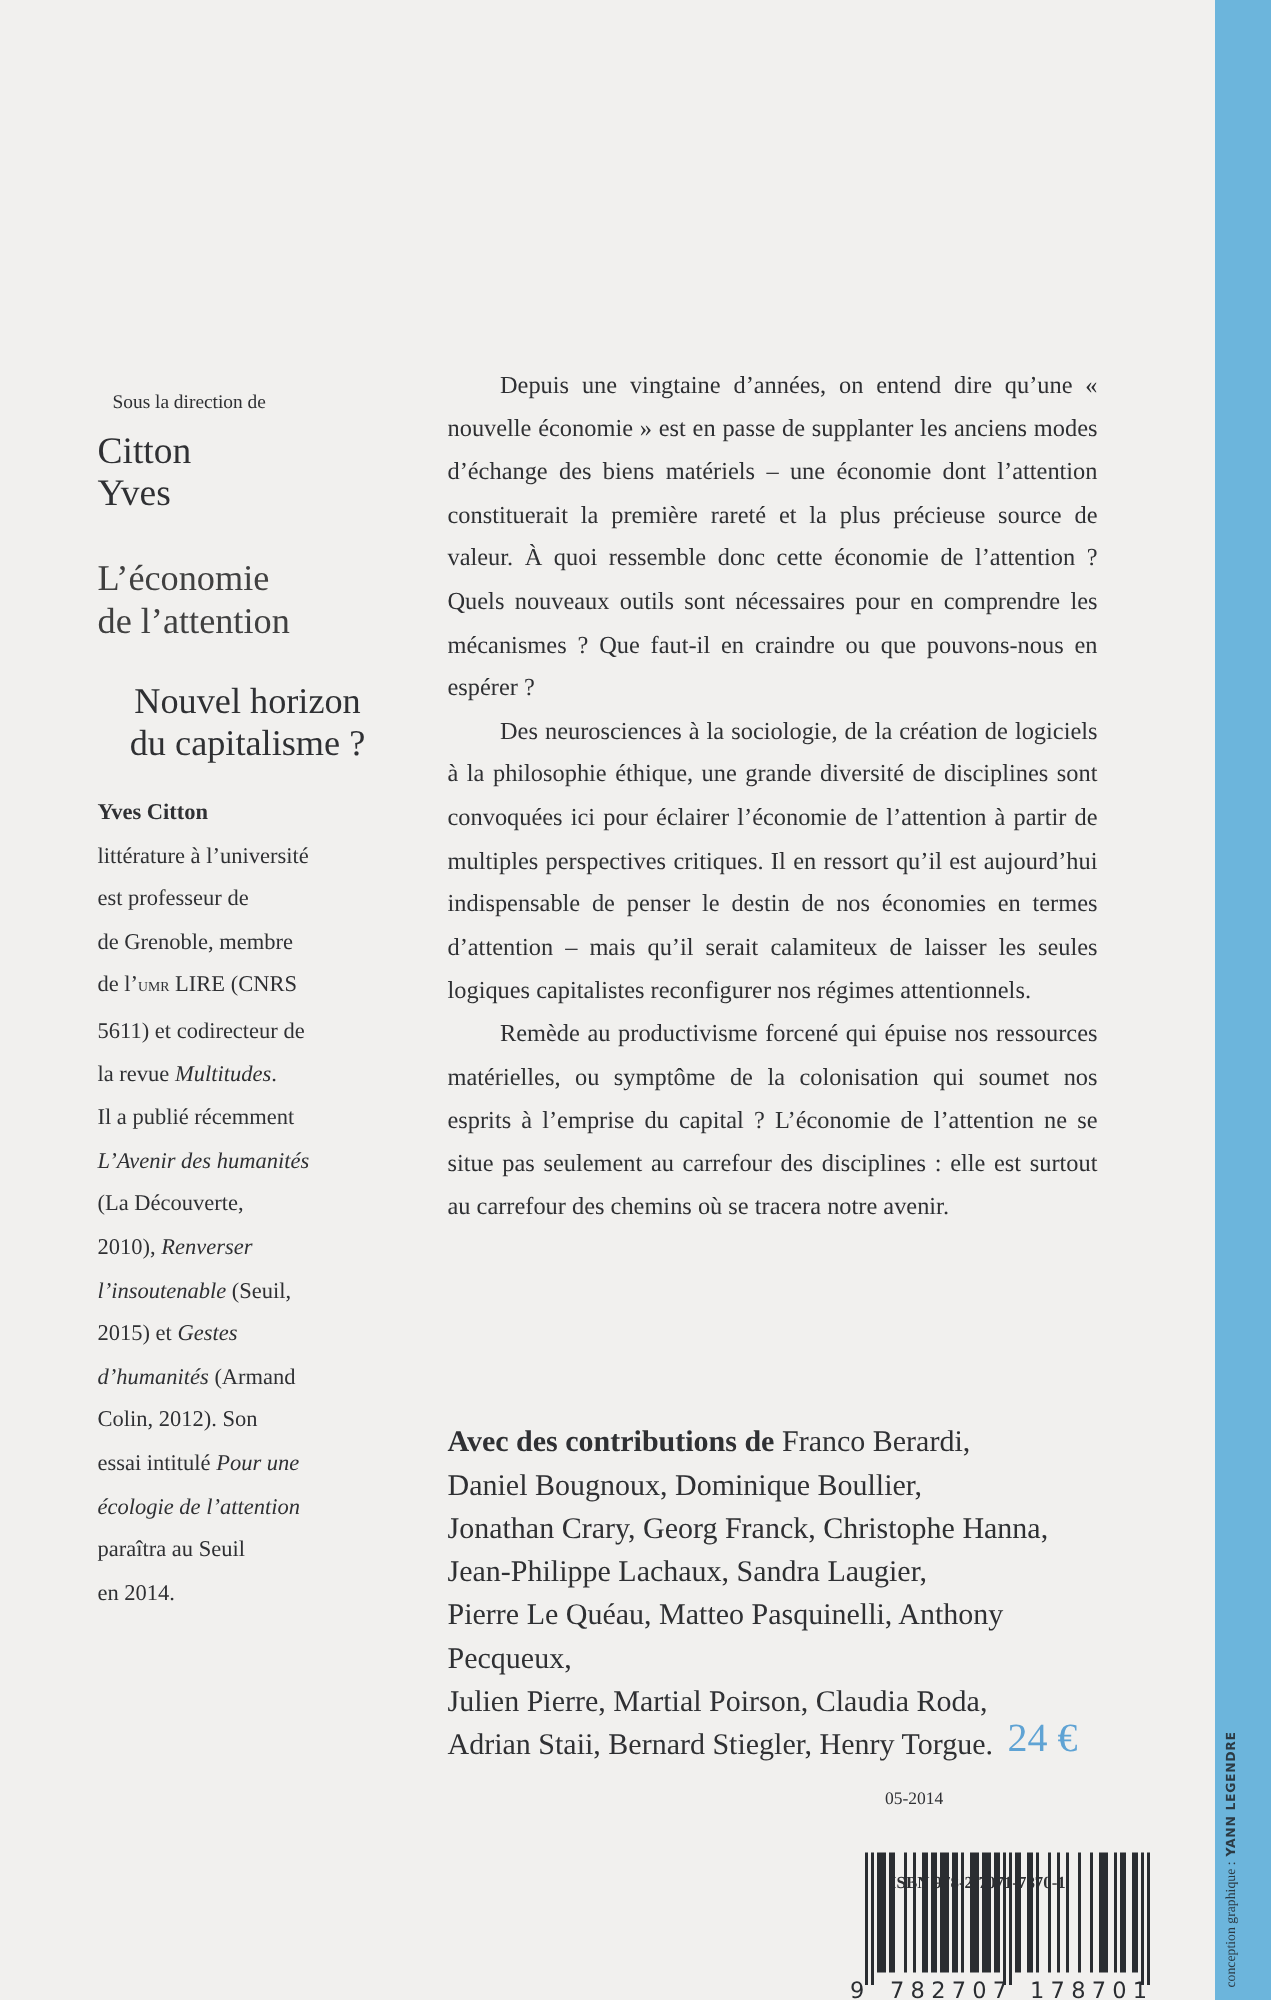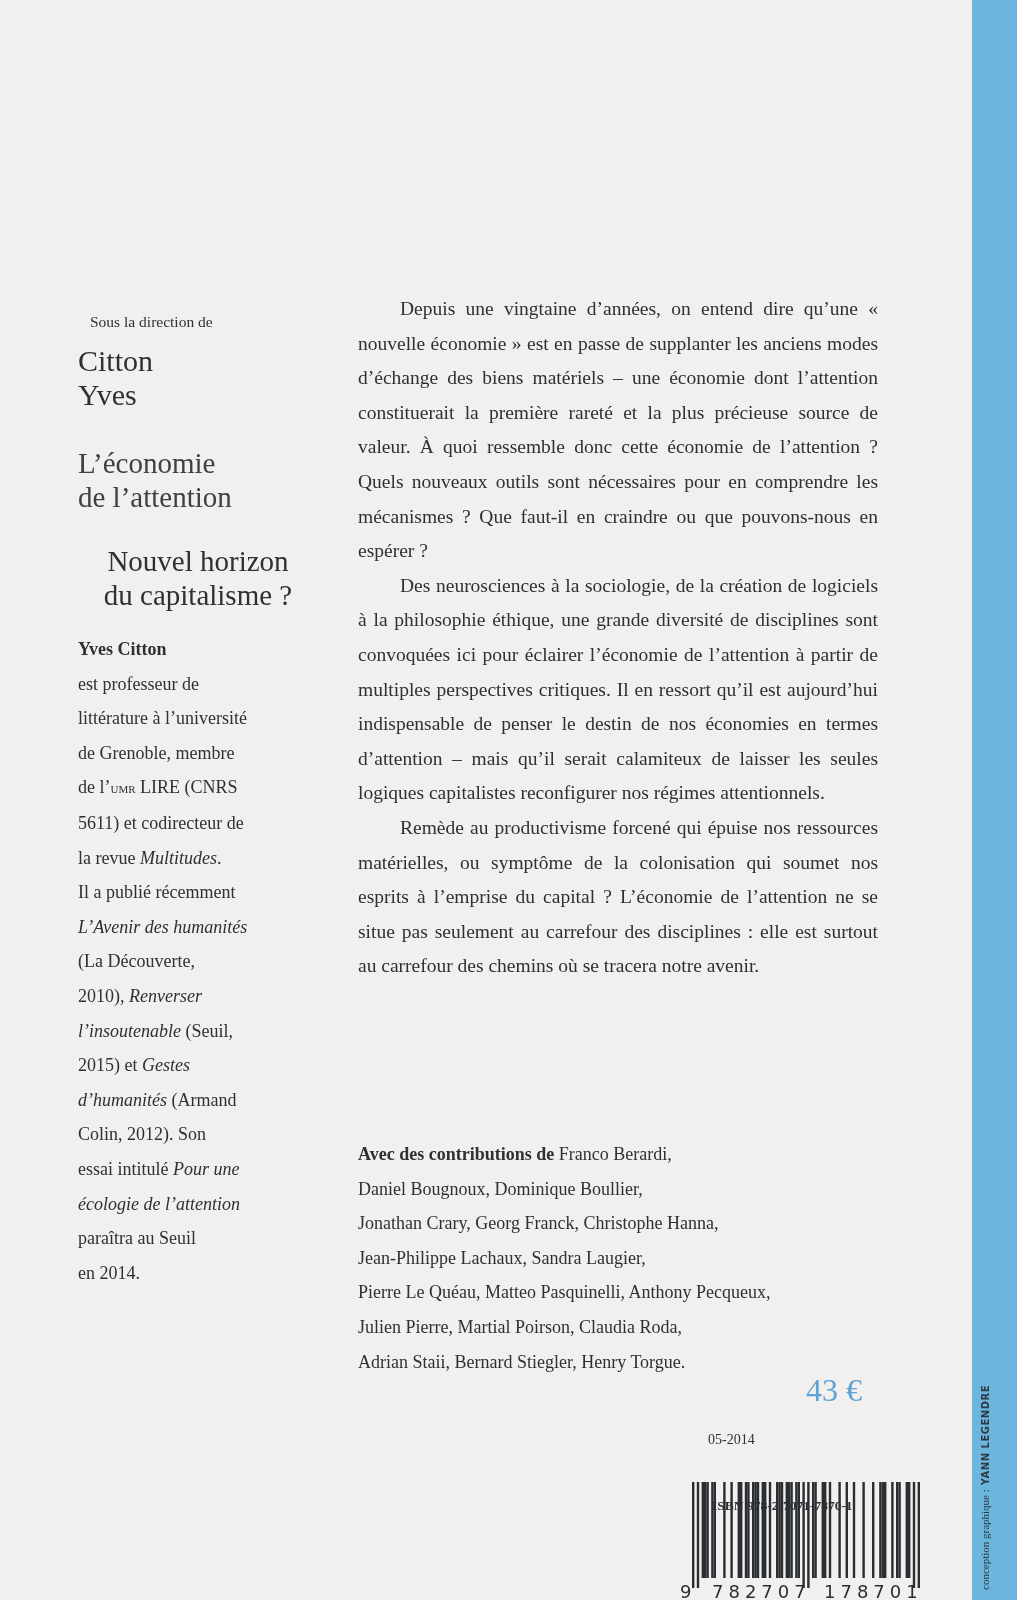--- a/index.html
+++ b/index.html
@@ -33,21 +33,21 @@
   .bio { margin-top: 20px; font-size: 18px; line-height: 34.6px; font-family: "Liberation Serif", serif; }
   .bio .bio-name { font-weight: bold; display: block; }
   .bio .line { display: block; white-space: nowrap; }
   .smallcaps { font-variant: small-caps; text-transform: lowercase; font-size: 16px; }
 
   
   .right { position: absolute; left: 358px; top: 292px; width: 520px;
            font-size: 19.5px; line-height: 34.6px; font-family: "Liberation Serif", serif; }
   .right p { margin: 0; text-align: justify; text-indent: 42px; hyphens: manual; }
   .contrib { position: absolute; left: 358px; top: 1137px; width: 520px;
-             font-size: 18px; line-height: 34.6px; font-family: "Liberation Serif", serif; }
+             font-size: 24px; line-height: 34.6px; font-family: "Liberation Serif", serif; }
   .contrib .lead { font-weight: bold; }
 
   .pubdate { position: absolute; left: 708px; top: 1432px; font-size: 14px; font-family: "Liberation Serif", serif; }
   .price { position: absolute; left: 806px; top: 1372px; font-size: 32px; color: #5fa3d4; font-family: "Liberation Serif", serif; }
   .isbn { position: absolute; left: 712px; top: 1498px; font-size: 13.5px; font-family: "Liberation Serif", serif; font-weight: bold; }
 
   .barcode { position: absolute; left: 680px; top: 1480px; width: 245px; height: 120px; }
   .barcode svg { display: block; }
 </style>
 </head>
@@ -67,22 +67,22 @@
   <div class="book-title">
     <div>L’économie</div>
     <div>de l’attention</div>
   </div>
   <div class="book-subtitle">
     <div>Nouvel horizon</div>
     <div>du capitalisme ?</div>
   </div>
   <div class="bio">
     <span class="bio-name">Yves Citton</span>
+    <span class="line">littérature à l’université</span>
     <span class="line">est professeur de</span>
-    <span class="line">littérature à l’université</span>
     <span class="line">de Grenoble, membre</span>
     <span class="line"><span>de l’</span><span class="smallcaps">umr</span><span> LIRE (CNRS</span></span>
     <span class="line">5611) et codirecteur de</span>
     <span class="line"><span>la revue </span><em>Multitudes</em><span>.</span></span>
     <span class="line">Il a publié récemment</span>
     <span class="line"><em>L’Avenir des humanités</em></span>
     <span class="line">(La Découverte,</span>
     <span class="line"><span>2010), </span><em>Renverser</em></span>
     <span class="line"><em>l’insoutenable</em><span> (Seuil,</span></span>
     <span class="line"><span>2015) et </span><em>Gestes</em></span>
@@ -105,21 +105,21 @@
   <div><span class="lead">Avec des contributions de</span><span> Franco Berardi,</span></div>
   <div>Daniel Bougnoux, Dominique Boullier,</div>
   <div>Jonathan Crary, Georg Franck, Christophe Hanna,</div>
   <div>Jean-Philippe Lachaux, Sandra Laugier,</div>
   <div>Pierre Le Quéau, Matteo Pasquinelli, Anthony Pecqueux,</div>
   <div>Julien Pierre, Martial Poirson, Claudia Roda,</div>
   <div>Adrian Staii, Bernard Stiegler, Henry Torgue.</div>
 </div>
 
 <div class="pubdate">05-2014</div>
-<div class="price">43 €</div>
+<div class="price">24 €</div>
 <div class="isbn">ISBN 978-2-7071-7870-1</div>
 
 <div class="barcode">
   <svg id="barcode-svg" width="245" height="120" viewBox="0 0 245 120">
     <g id="bars" fill="#2a2d31">
         <rect x="12.00" y="2" width="2.4" height="106"></rect>
         <rect x="16.80" y="2" width="2.4" height="106"></rect>
         <rect x="21.60" y="2" width="2.4" height="96"></rect>
         <rect x="24.00" y="2" width="2.4" height="96"></rect>
         <rect x="26.40" y="2" width="2.4" height="96"></rect>

